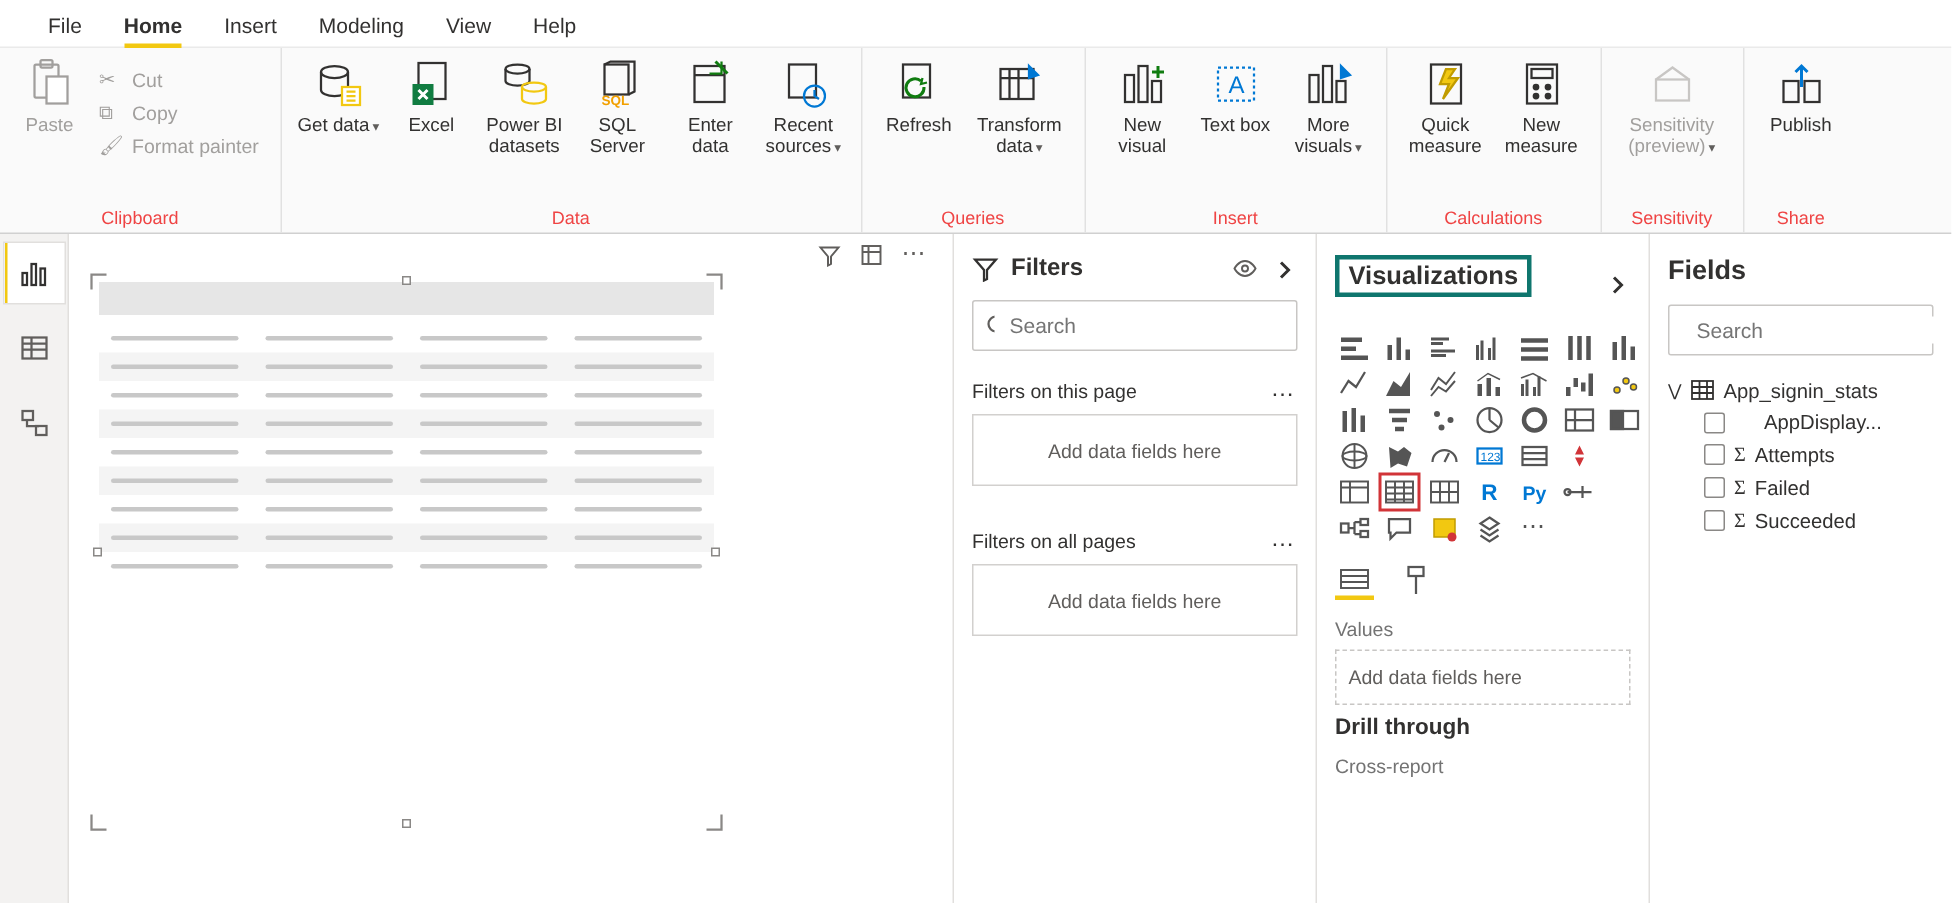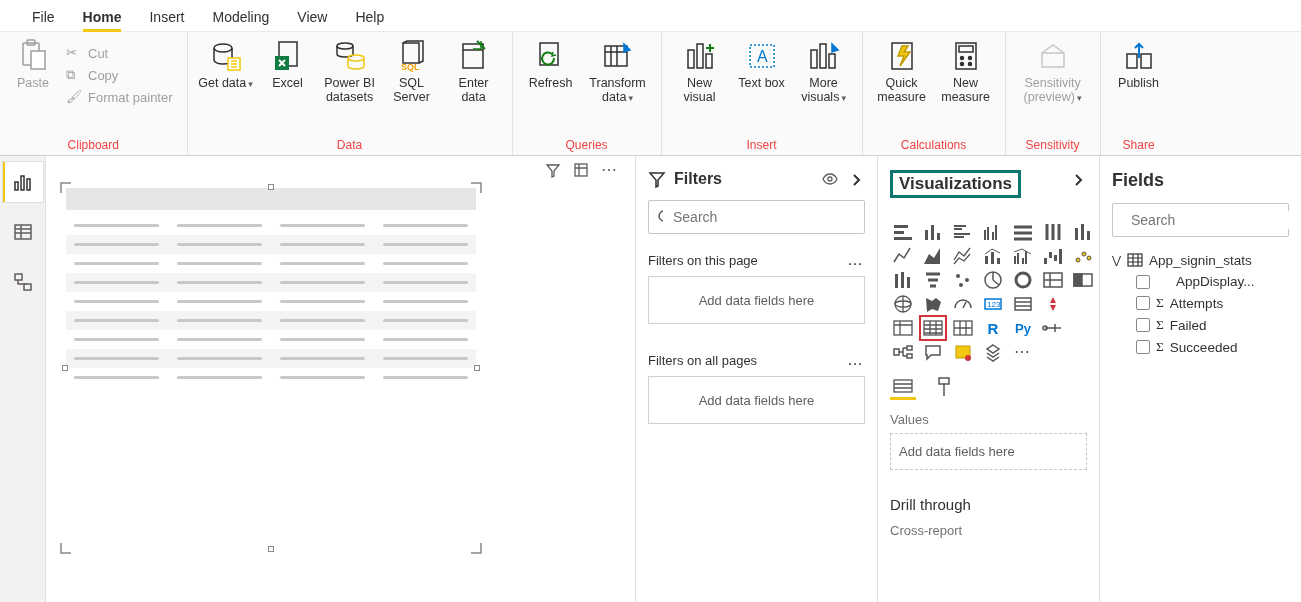--- a/index.html
+++ b/index.html
@@ -33,39 +33,39 @@
   .table-ph .hdrbar{ height:22px; background:#e6e6e6; margin-bottom:6px;}
   .table-ph .row { display:flex; gap:18px; padding:8px 8px; }
   .table-ph .row .cell { flex:1; height:3px; background:#c8c8c8; border-radius:2px;}
   .table-ph .row:nth-child(odd){ background:#f4f4f4;}
   .sel-corner{ position:absolute; width:12px; height:12px; }
   .sel-corner svg{stroke:#8a8886;}
   .sel-mid{ position:absolute; width:6px; height:6px; background:#fff; border:1px solid #8a8886;}
   
   .panel { border-right:1px solid #e1dfdd; padding:8px 12px 12px; overflow:hidden;}
   .filters-panel { flex:0 0 242px;}
-  .panel-header { display:flex; align-items:flex-start; gap:8px; font-size:16px; font-weight:600; padding:6px 0 12px;}
+  .panel-header { display:flex; align-items:flex-end; gap:8px; font-size:16px; font-weight:600; padding:6px 0 12px;}
   .panel-header .spacer{flex:1;}
   .panel-header .hicon{width:18px;height:18px;cursor:pointer;display:inline-flex;align-items:center;justify-content:center;color:#605e5c;}
   .search { display:flex; align-items:center; border:1px solid #c8c6c4; border-radius:2px; height:34px; padding:0 8px; gap:8px;}
   .search input { border:none; outline:none; flex:1; font-size:14px;}
   .sect-label { margin-top:18px; font-size:13px; color:#323130; display:flex; justify-content:space-between; align-items:center;}
   .dropzone { border:1px solid #d2d0ce; height:48px; margin-top:8px; display:flex; align-items:center; justify-content:center; color:#605e5c; font-size:13px;}
   
   .viz-panel { flex:0 0 222px;}
   .viz-title{ border:3px solid #0f766e; padding:1px 6px; font-size:17px; font-weight:600; display:inline-block;}
   .viz-grid { display:grid; grid-template-columns:repeat(7,26px); gap:0 4px; margin-top:10px;}
   .viz-grid .viz{ width:26px; height:24px; display:flex; align-items:center; justify-content:center; cursor:pointer; color:#555;}
   .viz.sel { outline:2px solid #d13438; outline-offset:-1px;}
   .viz-tool { display:flex; gap:14px; margin-top:10px; padding-bottom:4px;}
   .viz-tool .vt{width:26px;height:26px;display:flex;align-items:center;justify-content:center;cursor:pointer;}
   .viz-tool .vt.active{ border-bottom:3px solid #f2c811;}
   .sub-label { font-size:13px; color:#737373; margin-top:8px;}
   .dotted-zone{ border:1px dashed #c8c6c4; padding:10px 8px; font-size:13px; color:#605e5c; margin-top:6px;}
-  .drill-h { font-weight:400; font-size:15px; margin-top:26px;}
+  .drill-h { font-weight:700; font-size:15px; margin-top:6px;}
   
   .fields-panel { flex:1; }
   .fields-title{ font-size:18px; font-weight:600; padding:6px 0 12px;}
   .tree-row { display:flex; align-items:center; gap:6px; padding:3px 0; font-size:13.5px;}
   .tree-row .chk { width:14px; height:14px; border:1px solid #8a8886; border-radius:2px; display:inline-block;}
   .tree-child { padding-left:24px;}
   svg { display:block;}
   .ellipsis{font-size:16px; line-height:1; letter-spacing:2px;}
   .sigma{font-family:"Segoe UI Symbol";}
 </style>
@@ -161,20 +161,30 @@
         <span class="big-icon">
             <svg width="30" height="32" fill="none" stroke="#323130" stroke-width="1.5">
               <rect x="4" y="4" width="20" height="24"></rect>
               <path d="M4 10h20"></path>
               <path d="M18 1l8 8" stroke="#107c10" stroke-width="2"></path>
               <path d="M22 1v8h-8" fill="none" stroke="#107c10"></path>
             </svg>
           </span>
         <span class="label">Enter data</span>
       </div>
+      <div class="big-btn">
+        <span class="big-icon">
+            <svg width="30" height="32" fill="none" stroke="#323130" stroke-width="1.5">
+              <rect x="5" y="3" width="18" height="22"></rect>
+              <circle cx="22" cy="24" r="7" stroke="#0078d4"></circle>
+              <path d="M22 20v4l3 2" stroke="#0078d4"></path>
+            </svg>
+          </span>
+        <span class="label caret">Recent sources</span>
+      </div>
     </div>
     <div class="rgroup-label">Data</div>
   </div>
 
   <div class="rgroup">
     <div class="rgroup-body">
       <div class="big-btn">
         <span class="big-icon">
             <svg width="30" height="32" fill="none" stroke="#323130" stroke-width="1.5">
               <rect x="4" y="3" width="18" height="22"></rect>

